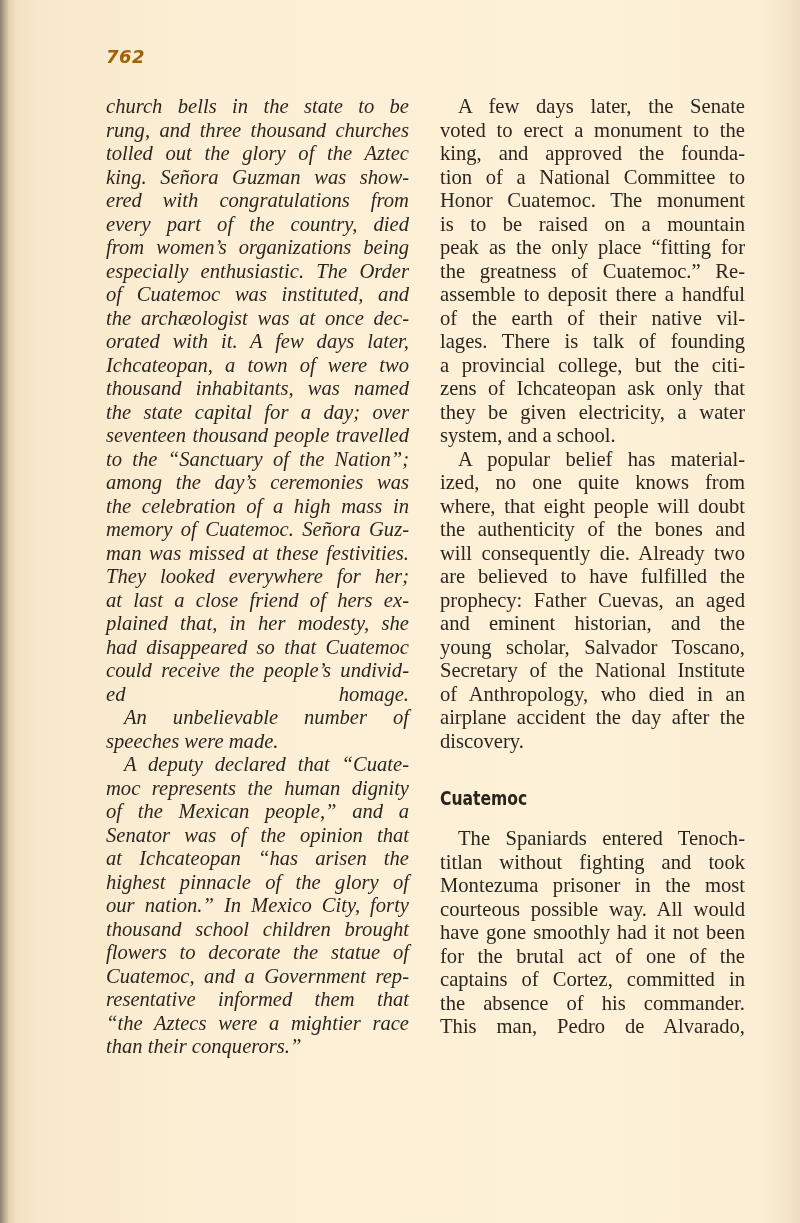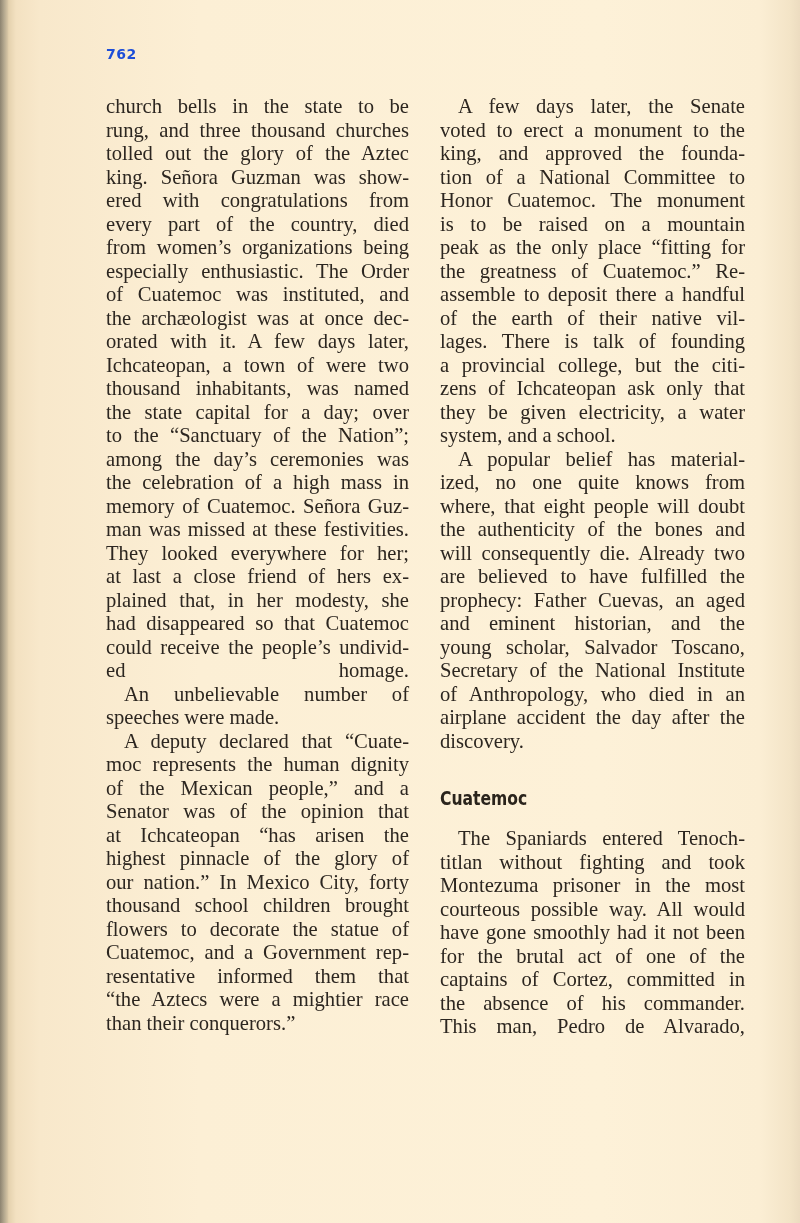--- a/index.html
+++ b/index.html
@@ -8,28 +8,28 @@
       background: linear-gradient(90deg, #a89a80 0px, #c7b595 5px, #e5d2af 9px, #f3e1c1 16px, #f8e8cb 40px, #fcefd5 200px, #fdf1d8 600px, #fbeed4 760px, #f3e4c7 790px, #ecdcc0 800px);
       font-family: "Liberation Serif", "DejaVu Serif", serif;
       color: #2c2620;
     }
     .gutter {
       position: absolute; left: 0; top: 0; width: 8px; height: 1223px;
       background: linear-gradient(90deg, #8d8370 0, #b3a78e 4px, #d9c7a6 8px);
     }
     .page-number {
       position: absolute; left: 106px; top: 46px;
-      font-family: "DejaVu Sans", sans-serif; font-weight: bold; font-size: 14px;
-      color: #1d4ed8; letter-spacing: 0.5px;
+      font-family: "DejaVu Sans", sans-serif; font-weight: bold; font-size: 18px;
+      color: #a16207; letter-spacing: 0.5px; font-style: italic;
     }
     .column {
       position: absolute; top: 95px; width: 303px;
       font-size: 20.6px; line-height: 23.5px;
     }
-    .col-left { left: 106px; }
+    .col-left { left: 106px; font-style: italic; }
     .col-right { left: 440px; width: 305px; }
     .line {
       display: block; text-align: justify; text-align-last: justify;
       white-space: nowrap; height: 23.5px;
     }
     .line.last { text-align-last: left; }
     .line.indent { padding-left: 18px; }
     .section-heading {
       display: block; margin-top: 34px; margin-bottom: 12px; height: 28px;
       font-family: "DejaVu Sans", sans-serif; font-weight: bold; font-size: 19px;
@@ -53,20 +53,21 @@
       <span class="line">ered with congratulations from</span>
       <span class="line">every part of the country, died</span>
       <span class="line">from women’s organizations being</span>
       <span class="line">especially enthusiastic. The Order</span>
       <span class="line">of Cuatemoc was instituted, and</span>
       <span class="line">the archæologist was at once dec-</span>
       <span class="line">orated with it. A few days later,</span>
       <span class="line">Ichcateopan, a town of were two</span>
       <span class="line">thousand inhabitants, was named</span>
       <span class="line">the state capital for a day; over</span>
+      <span class="line">seventeen thousand people travelled</span>
       <span class="line">to the “Sanctuary of the Nation”;</span>
       <span class="line">among the day’s ceremonies was</span>
       <span class="line">the celebration of a high mass in</span>
       <span class="line">memory of Cuatemoc. Señora Guz-</span>
       <span class="line">man was missed at these festivities.</span>
       <span class="line">They looked everywhere for her;</span>
       <span class="line">at last a close friend of hers ex-</span>
       <span class="line">plained that, in her modesty, she</span>
       <span class="line">had disappeared so that Cuatemoc</span>
       <span class="line">could receive the people’s undivid-</span>

